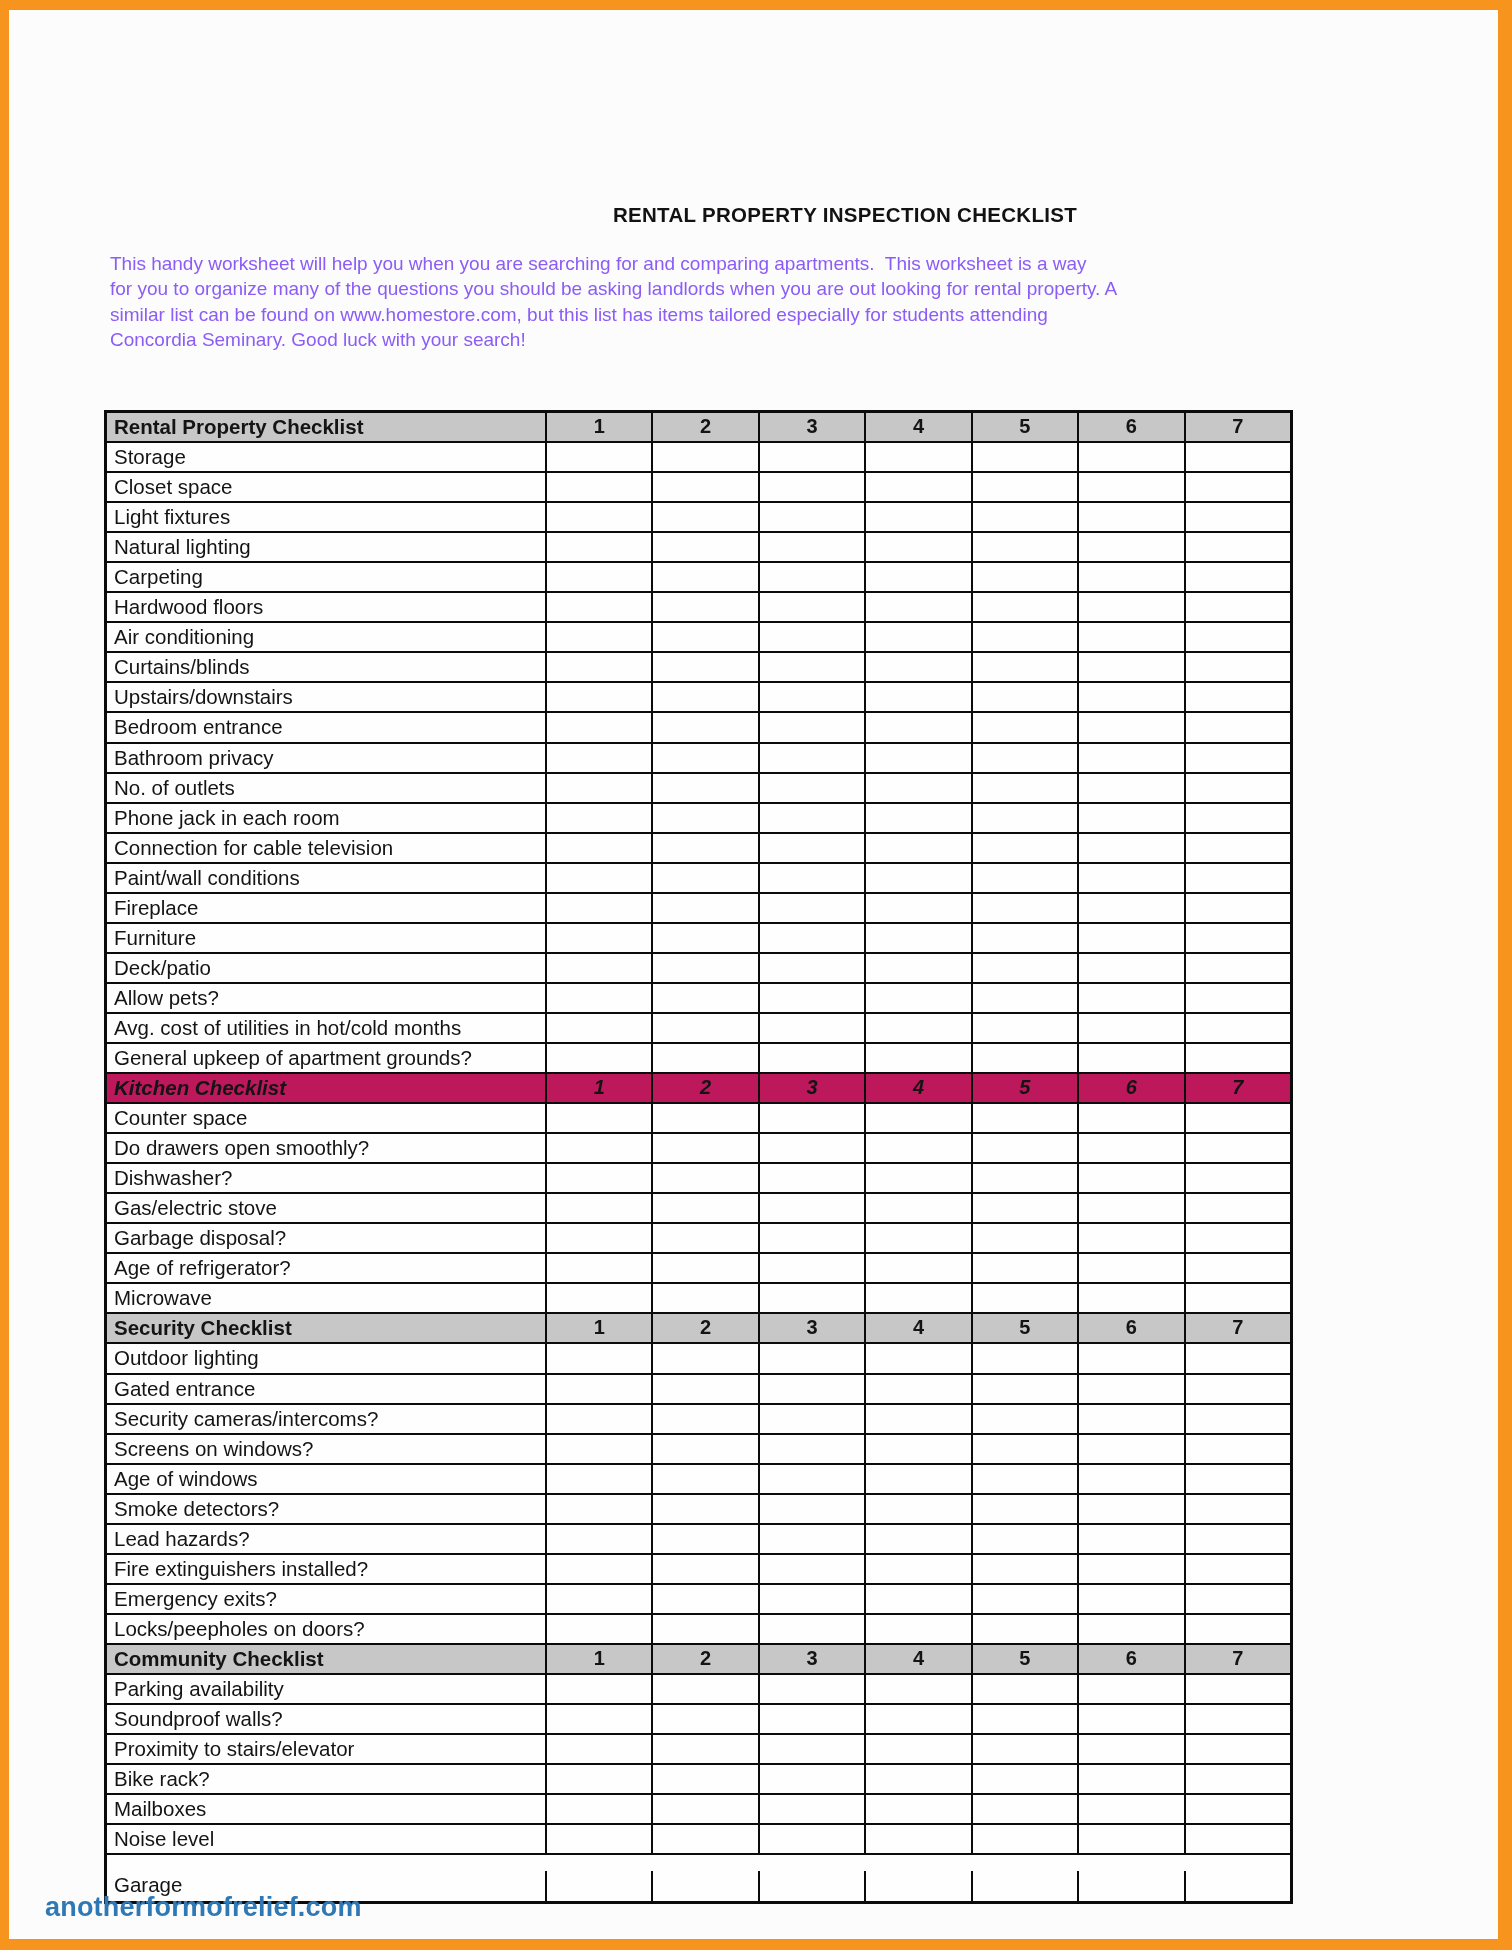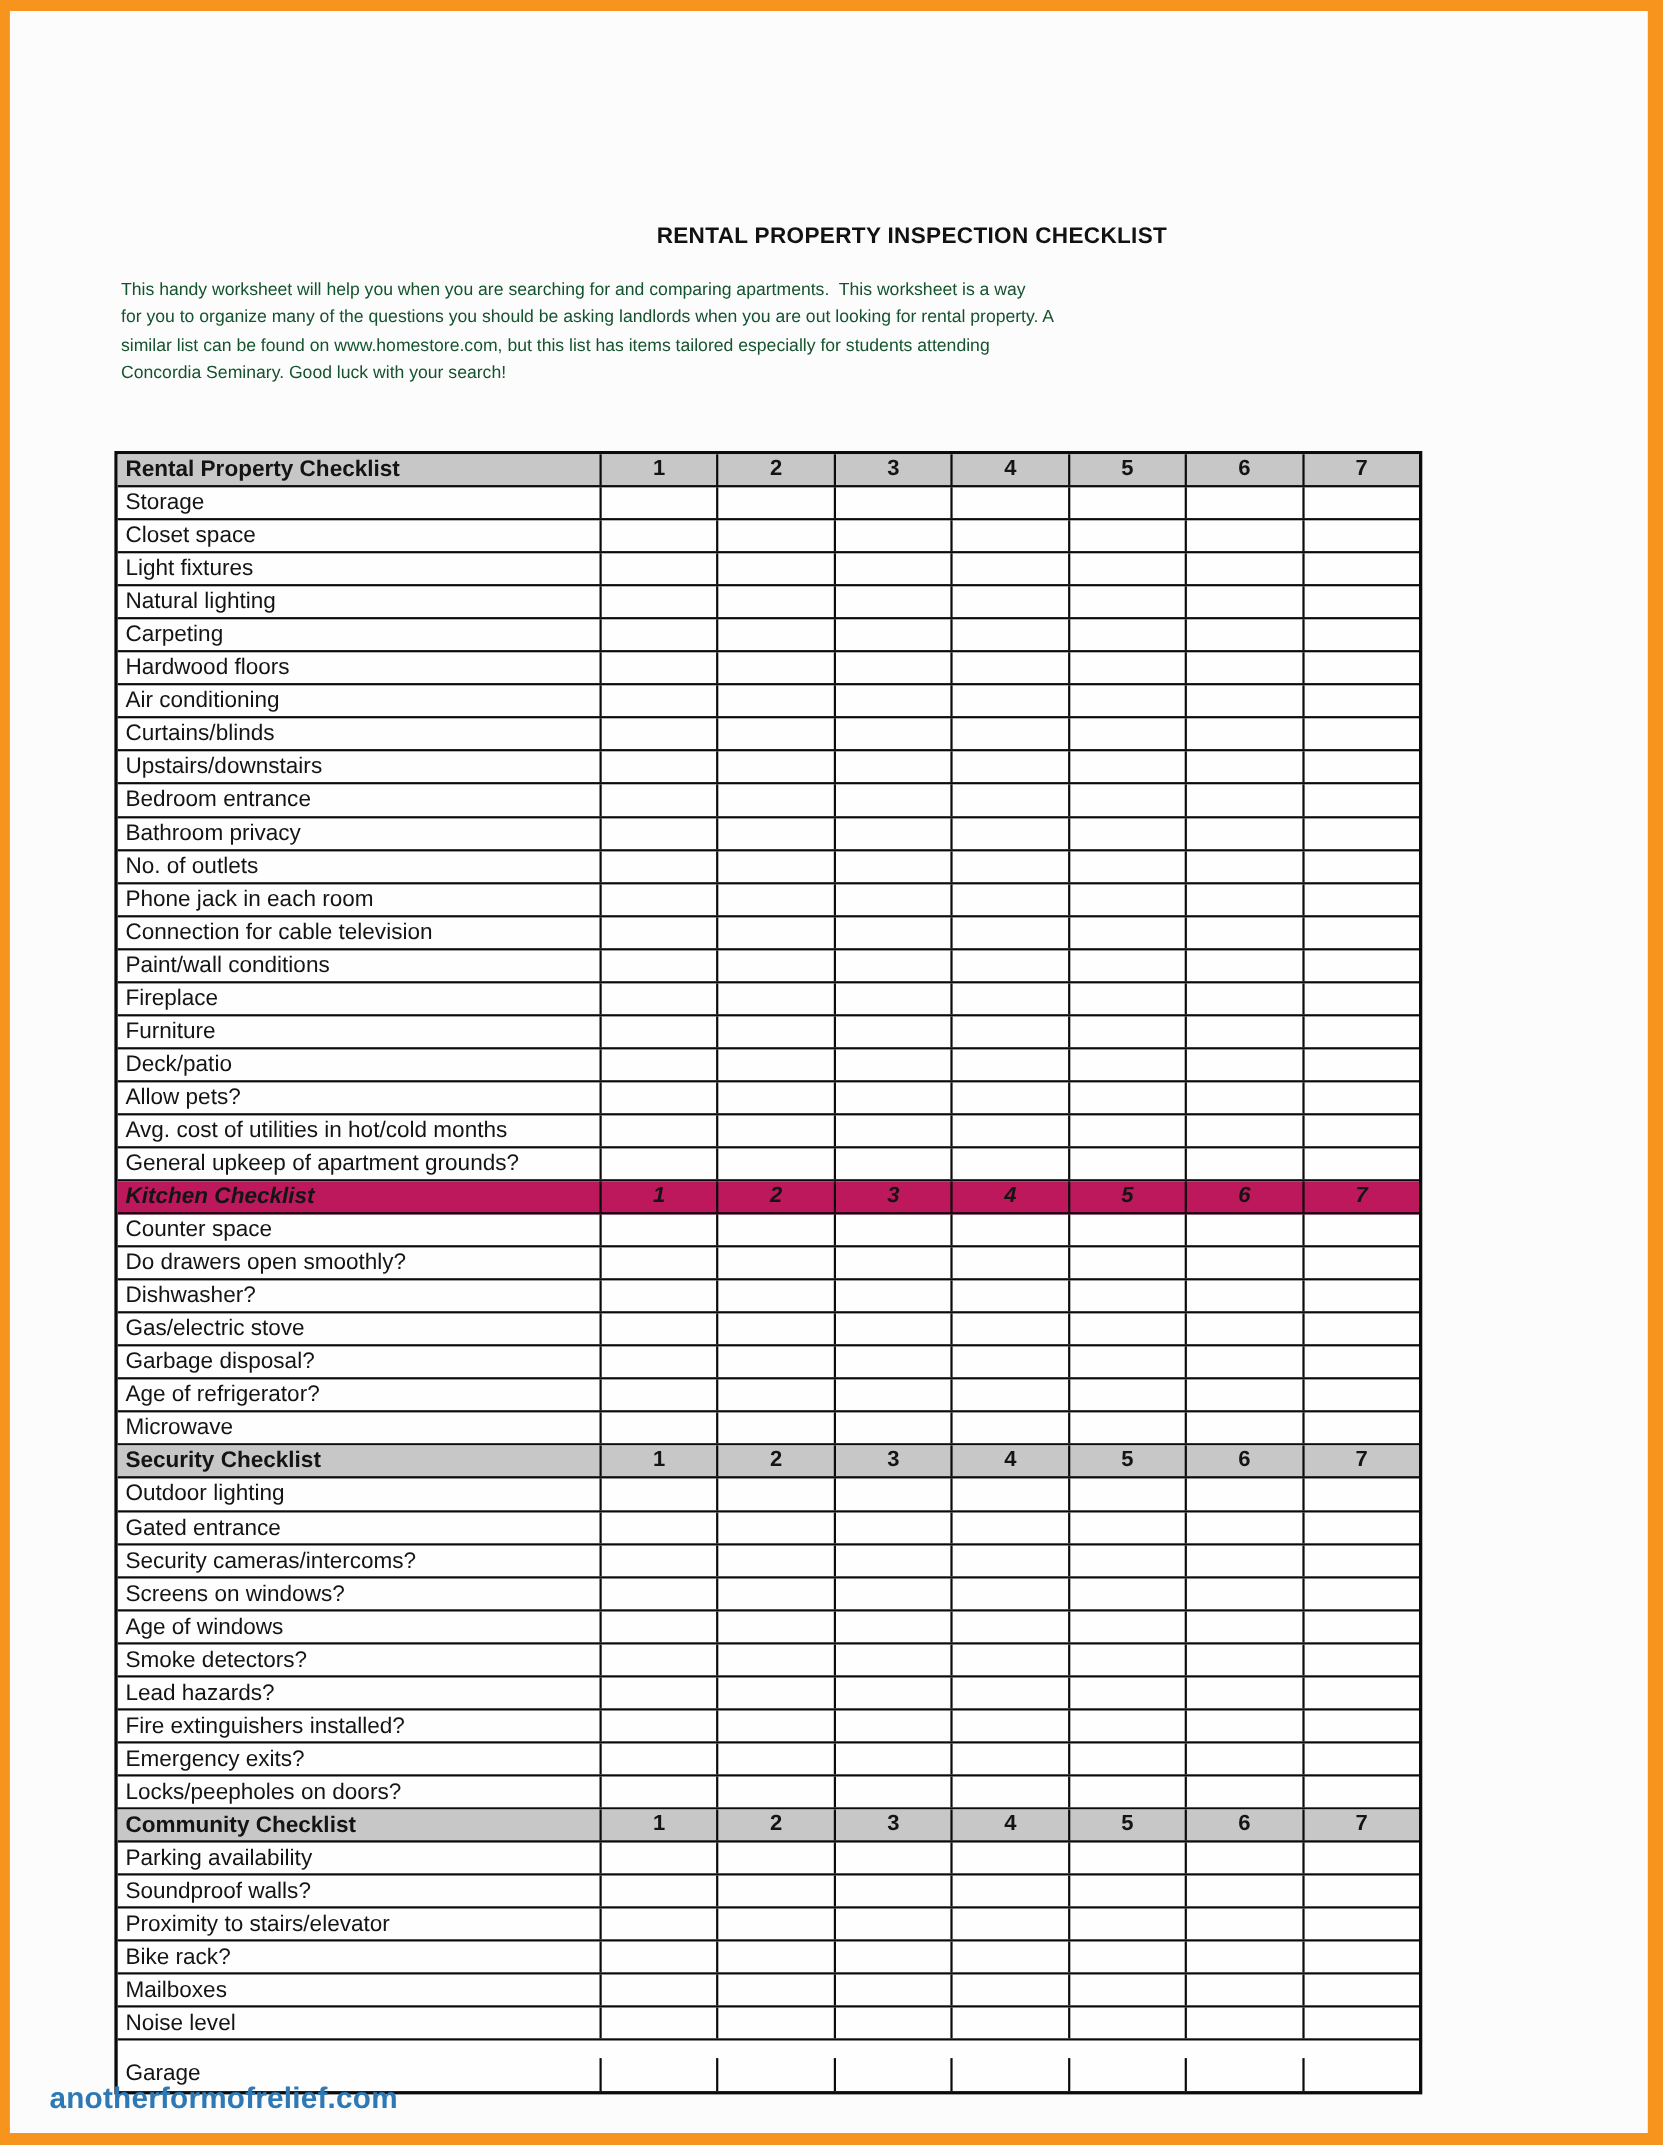--- a/index.html
+++ b/index.html
@@ -9,28 +9,28 @@
     font-family:"Liberation Sans","DejaVu Sans",sans-serif;
     color:#141414;
   }
   .frame{
     position:absolute;inset:0;box-sizing:border-box;
     border-style:solid;
     border-width:10px 14px 11px 9px;
     background:#FCFCFC;
   }
   .doc-title{
-    position:absolute;top:193px;left:180px;width:1280px;
+    position:absolute;top:193px;left:196px;width:1280px;
     text-align:center;
     font-size:20.5px;font-weight:bold;letter-spacing:.3px;
     color:#121212;
   }
   .intro{
     position:absolute;left:101px;top:241px;
-    font-size:16px;line-height:25.4px;color:#14532d;
+    font-size:19px;line-height:25.4px;color:#8b5cf6;
   }
   .intro-line{white-space:pre;}
   .tbl{
     position:absolute;left:95px;top:400px;width:1189px;
     box-sizing:border-box;border:3px solid #0b0b0b;background:#fefefe;
   }
   .trow{
     display:flex;height:30.05px;box-sizing:border-box;
     border-bottom:2px solid #0b0b0b;
   }

